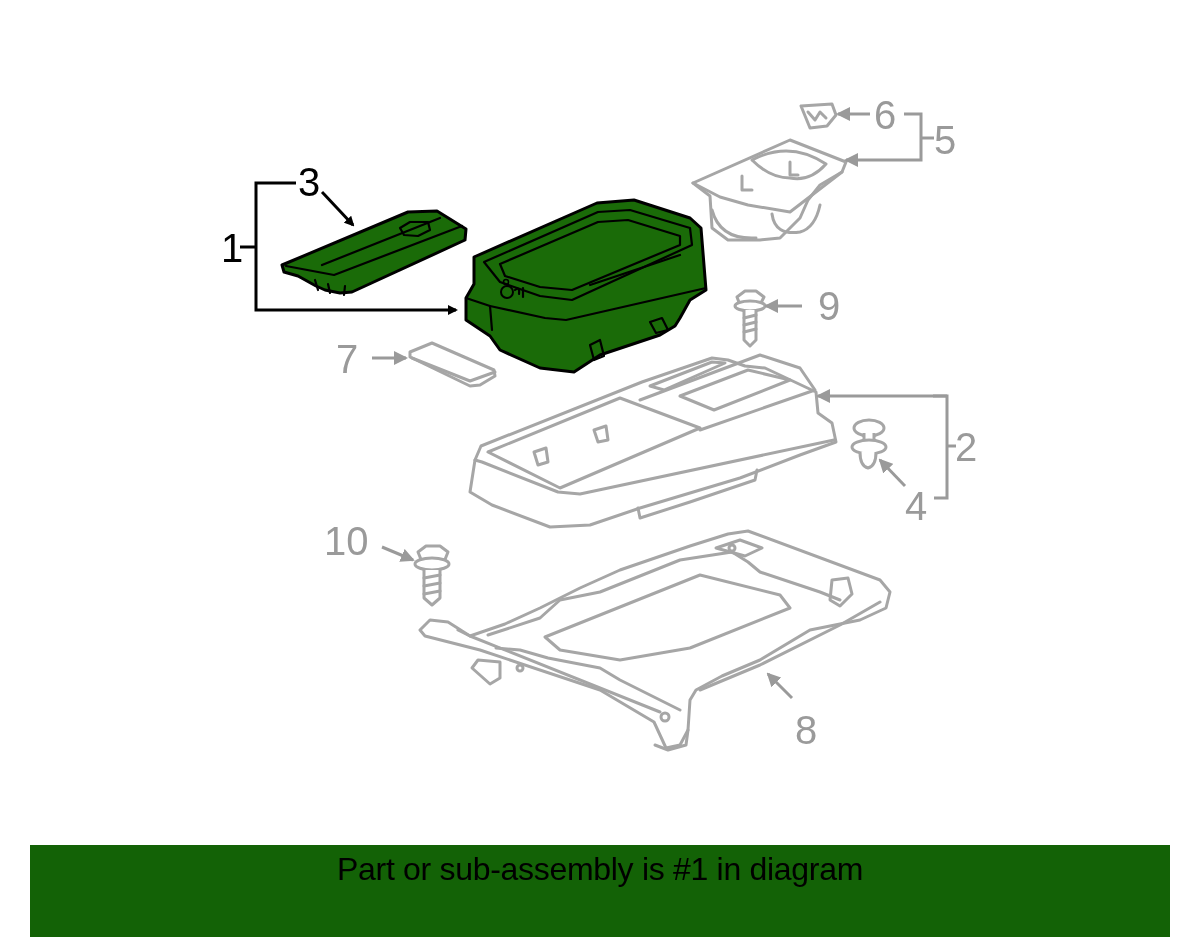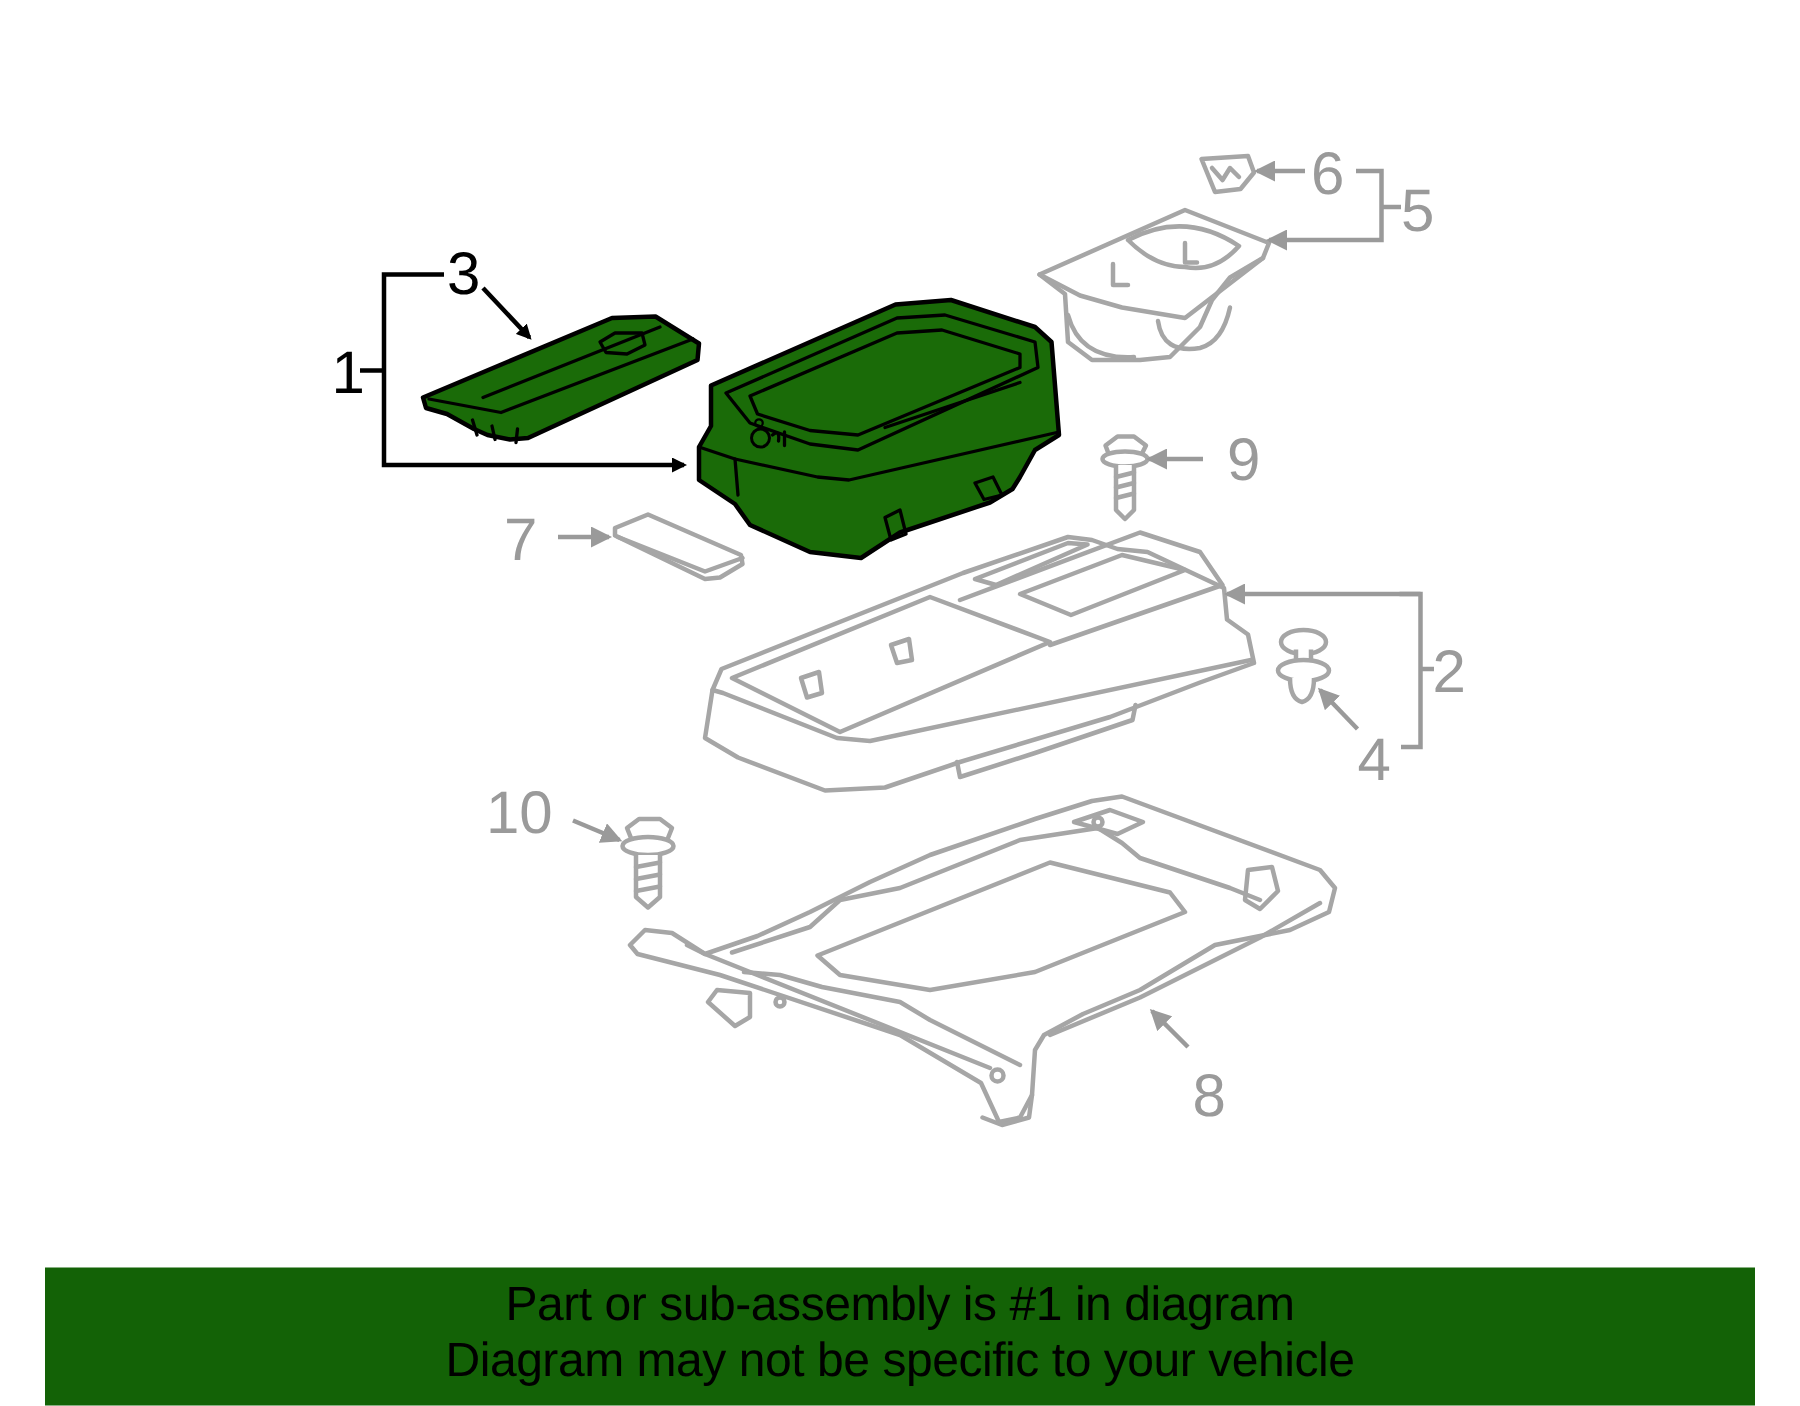--- a/index.html
+++ b/index.html
@@ -146,14 +146,13 @@
     <text class="lbl lbl-gray" x="874" y="129">6</text>
     <text class="lbl lbl-gray" x="336" y="373">7</text>
     <text class="lbl lbl-gray" x="795" y="744">8</text>
     <text class="lbl lbl-gray" x="818" y="320">9</text>
     <text class="lbl lbl-gray" x="324" y="555">10</text>
   </g>
 </svg>
 
 <div id="banner">
   <div>Part or sub-assembly is #1 in diagram</div>
-  <div>Diagram may not be specific to your vehicle</div>
 </div>
 
 </body></html>

